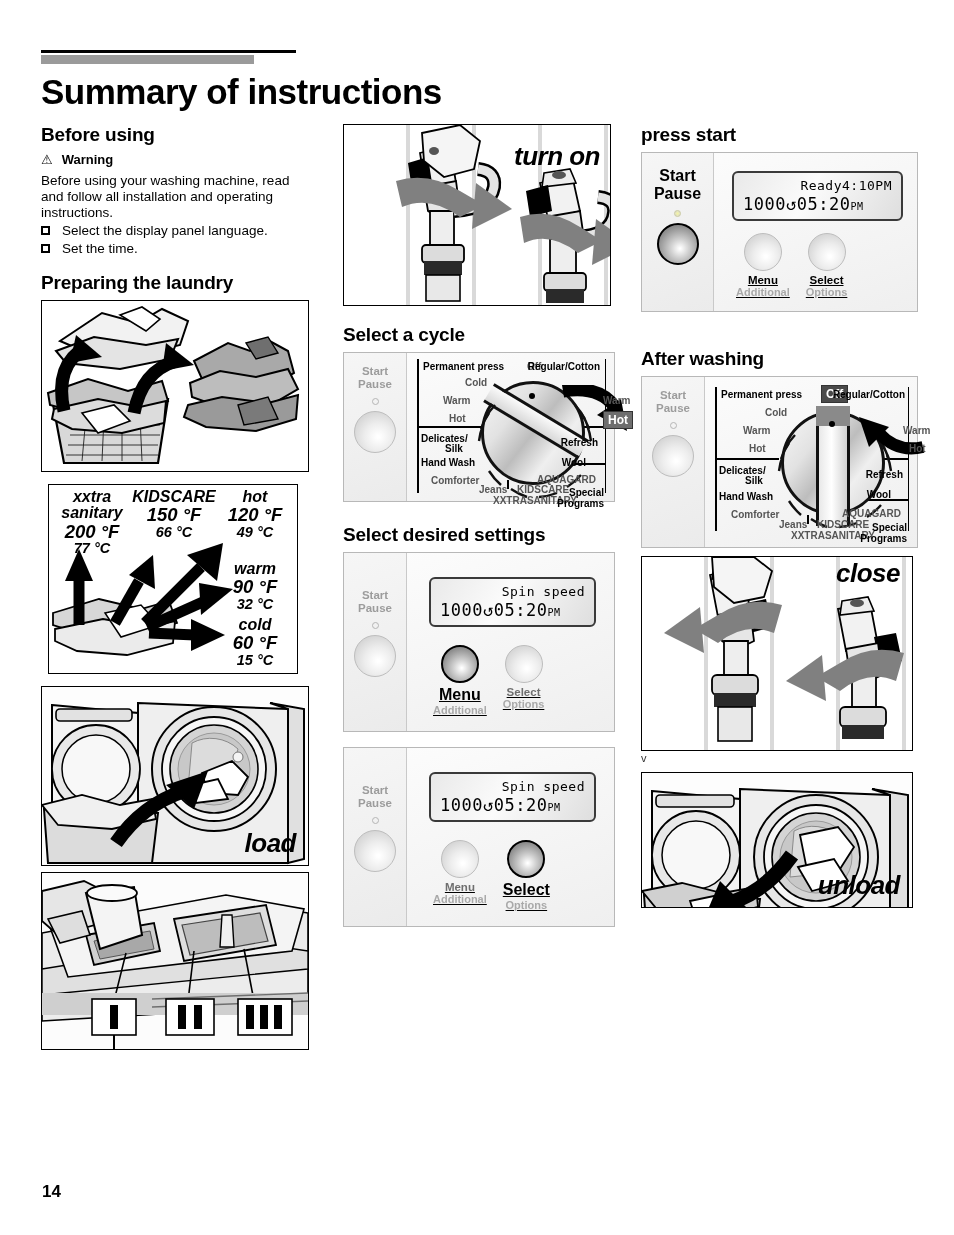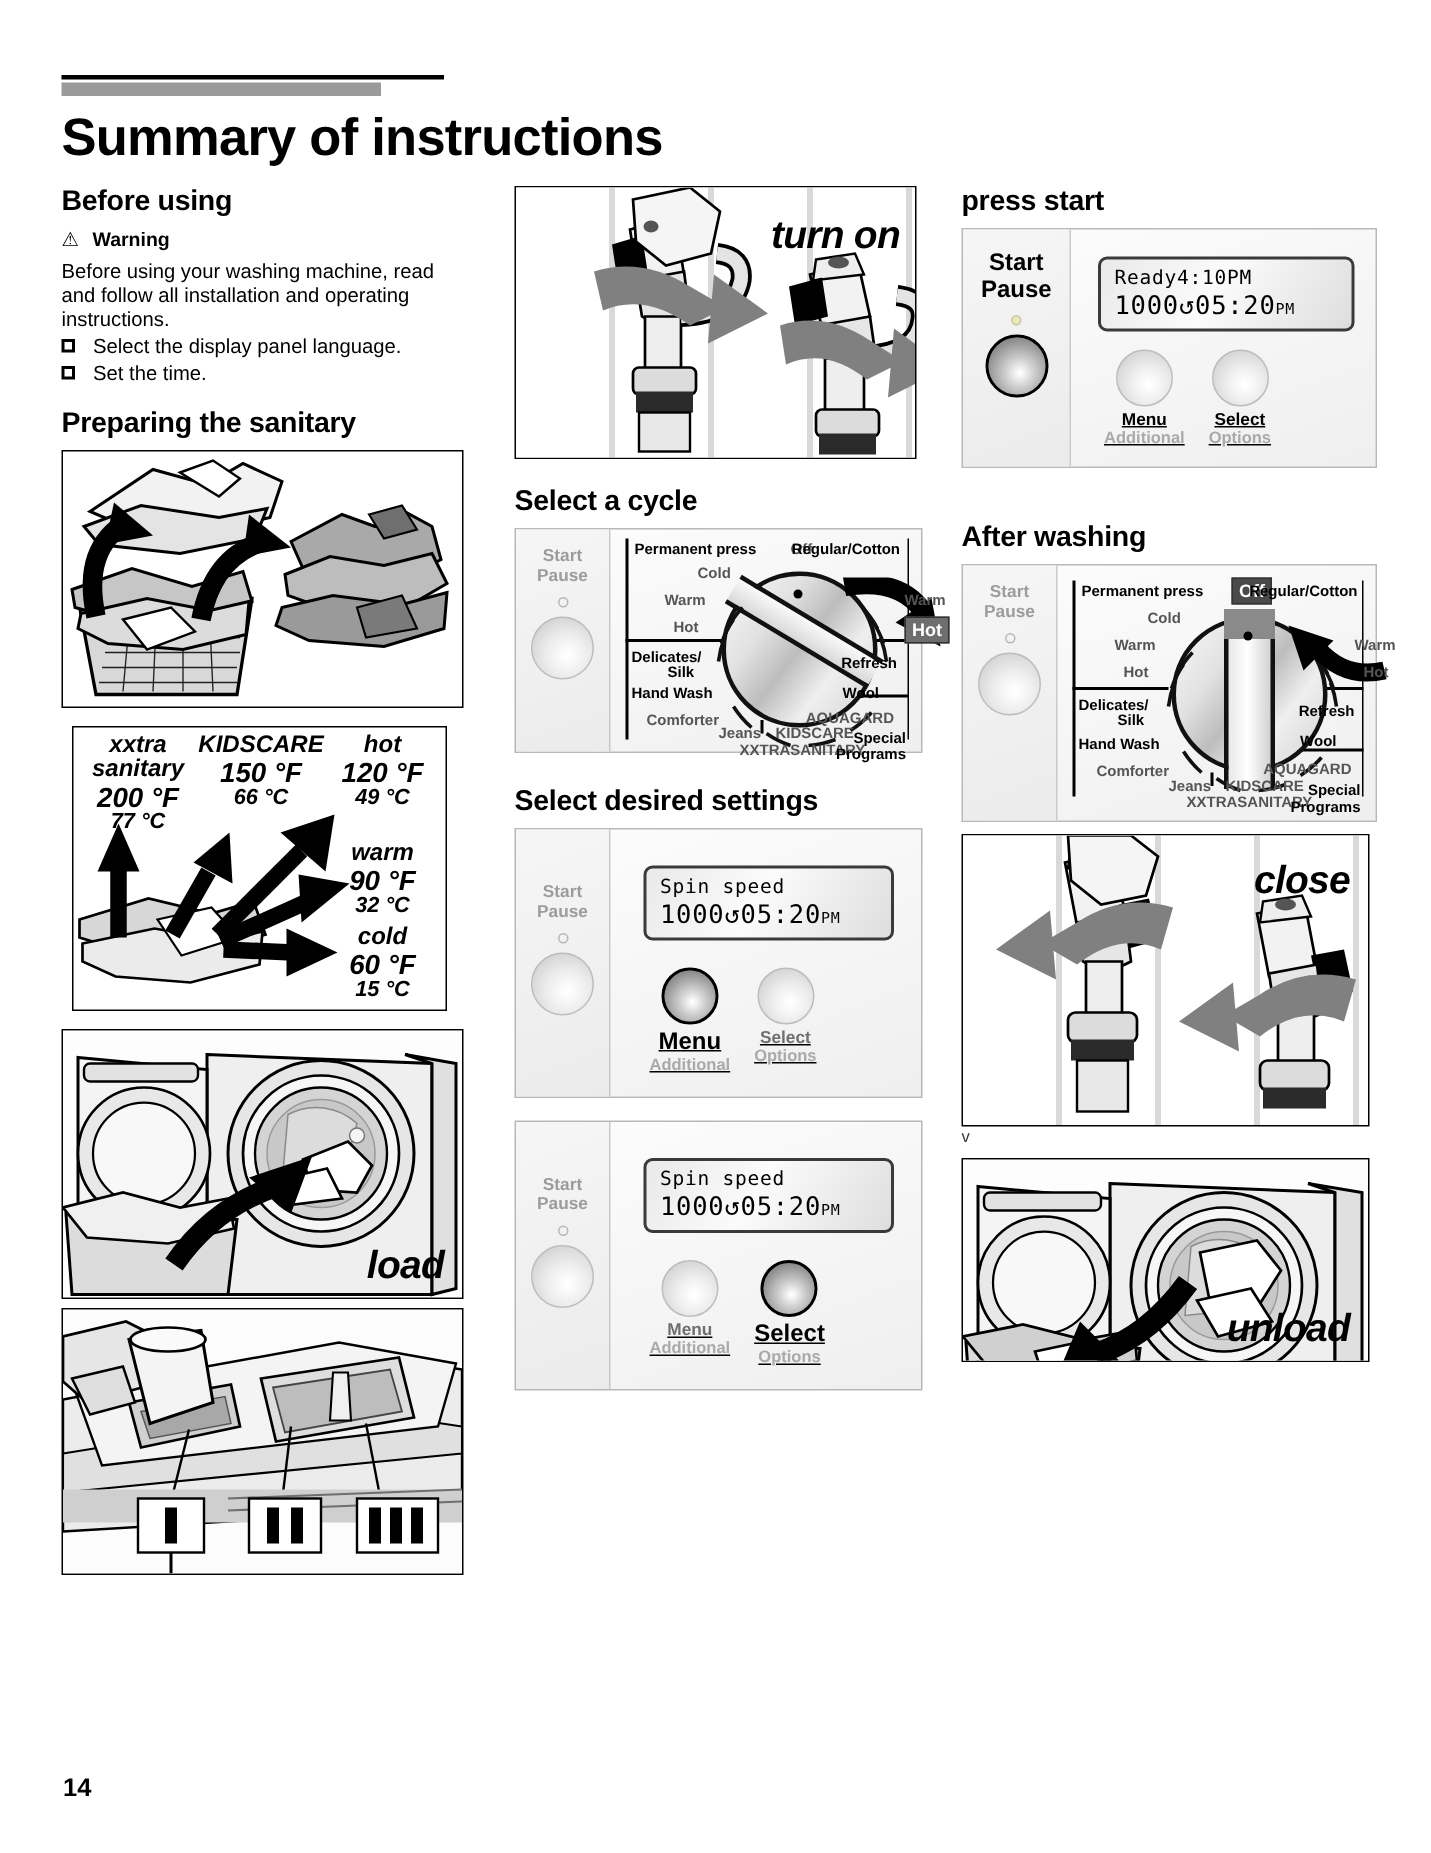--- a/index.html
+++ b/index.html
@@ -126,21 +126,21 @@
   .dsep { position:absolute; background:#000; }
   .dot-off { position:absolute; width:6px; height:6px; background:#000; border-radius:50%; }
 
   
   .lcd {
     position:absolute; border: 2px solid #3a3a3a; border-radius: 6px;
     background: linear-gradient(120deg,#e9e9e9,#fbfbfb 45%,#dedede);
     padding: 5px 9px;
     font-family: "DejaVu Sans Mono", monospace;
   }
-  .lcd-row1 { display:flex; justify-content: flex-start; font-size: 13px; letter-spacing: 0.5px; }
+  .lcd-row1 { display:flex; justify-content: flex-end; font-size: 13px; letter-spacing: 0.5px; }
   .lcd-row2 { font-size: 17px; letter-spacing: 0.5px; margin-top: 1px; display:flex; align-items:baseline;}
   .lcd-sm { font-size: 10px; }
   .btn-row { position:absolute; display:flex; gap: 16px; }
   .btn-col { display:flex; flex-direction:column; align-items:center;text-decoration:underline; }
   .btn-lbl { font-size: 11.5px; font-weight:bold; color:#6f6f6f; margin-top:3px; }
   .btn-lbl.dark { color:#000; font-size: 16px; }
   .btn-sub { font-size: 11px; color:#a9a9a9; font-weight:bold; }
 
   .page-num { position:absolute; left: 42px; top: 1182px; font-size: 17px; font-weight: bold; }
   .small-v { font-size: 11px; color:#333; margin-top: 1px; }
@@ -169,21 +169,21 @@
 
     <div class="check-row">
       <span class="check-box"></span>
       <span>Select the display panel language.</span>
     </div>
     <div class="check-row">
       <span class="check-box"></span>
       <span>Set the time.</span>
     </div>
 
-    <h2 class="sec" style="margin-top:14px;">Preparing the sanitary</h2>
+    <h2 class="sec" style="margin-top:14px;">Preparing the laundry</h2>
 
     <div class="fig fig-sort">
       <svg width="266" height="170" viewBox="0 0 266 170">
 
         <path d="M18 40 L60 12 L96 22 L120 8 L146 20 L138 44 L96 54 L46 52 Z" fill="#f2f2f2" stroke="#000" stroke-width="2"></path>
         <path d="M14 50 L52 36 L104 44 L136 38 L128 58 L78 68 L24 62 Z" fill="#e4e4e4" stroke="#000" stroke-width="2"></path>
         <path d="M78 14 L100 6 L118 18 L104 30 Z" fill="#fff" stroke="#000" stroke-width="1.6"></path>
 
         <path d="M152 60 L186 42 L208 50 L224 38 L246 50 L252 72 L230 84 L190 86 L160 78 Z" fill="#a9a9a9" stroke="#000" stroke-width="2"></path>
         <path d="M148 82 L178 70 L214 76 L246 68 L256 88 L232 102 L178 106 L150 96 Z" fill="#bdbdbd" stroke="#000" stroke-width="2"></path>
@@ -679,21 +679,21 @@
         <path d="M204 92 L236 86 L240 118 Q222 128 208 118 Z" fill="#e6e6e6" stroke="#000" stroke-width="1.8"></path>
         <path d="M210 118 L234 118 L234 152 L210 152 Z" fill="#eee" stroke="#000" stroke-width="1.8"></path>
         <rect x="198" y="150" width="46" height="20" rx="5" fill="#dcdcdc" stroke="#000" stroke-width="1.8"></rect>
         <rect x="200" y="168" width="42" height="14" fill="#2a2a2a"></rect>
 
         <path d="M140 48 Q106 38 76 58 L52 72 L76 86 Q104 64 132 76 Z" fill="#808080"></path>
         <polygon points="58,50 22,76 62,96" fill="#808080"></polygon>
         <path d="M262 96 Q228 86 198 106 L174 120 L198 134 Q226 112 254 124 Z" fill="#808080"></path>
         <polygon points="180,98 144,124 184,144" fill="#808080"></polygon>
       </svg>
-      <div class="fig-label" style="right:12px; top:14px;padding-left:41px;">close</div>
+      <div class="fig-label" style="right:12px; top:1px;padding-left:41px;">close</div>
     </div>
     <div class="small-v">v</div>
 
     <div class="fig fig-unload">
       <svg width="270" height="178" viewBox="0 0 270 178">
         <rect x="0" y="0" width="270" height="178" fill="#fdfdfd"></rect>
         <path d="M98 16 L248 22 L248 176 L98 176 Z" fill="#efefef" stroke="#000" stroke-width="2"></path>
         <path d="M230 16 L266 22 L266 172 L248 176 L248 22 Z" fill="#e0e0e0" stroke="#000" stroke-width="2"></path>
         <circle cx="174" cy="84" r="62" fill="#e6e6e6" stroke="#000" stroke-width="2"></circle>
         <circle cx="174" cy="84" r="52" fill="#f6f6f6" stroke="#000" stroke-width="1.8"></circle>

